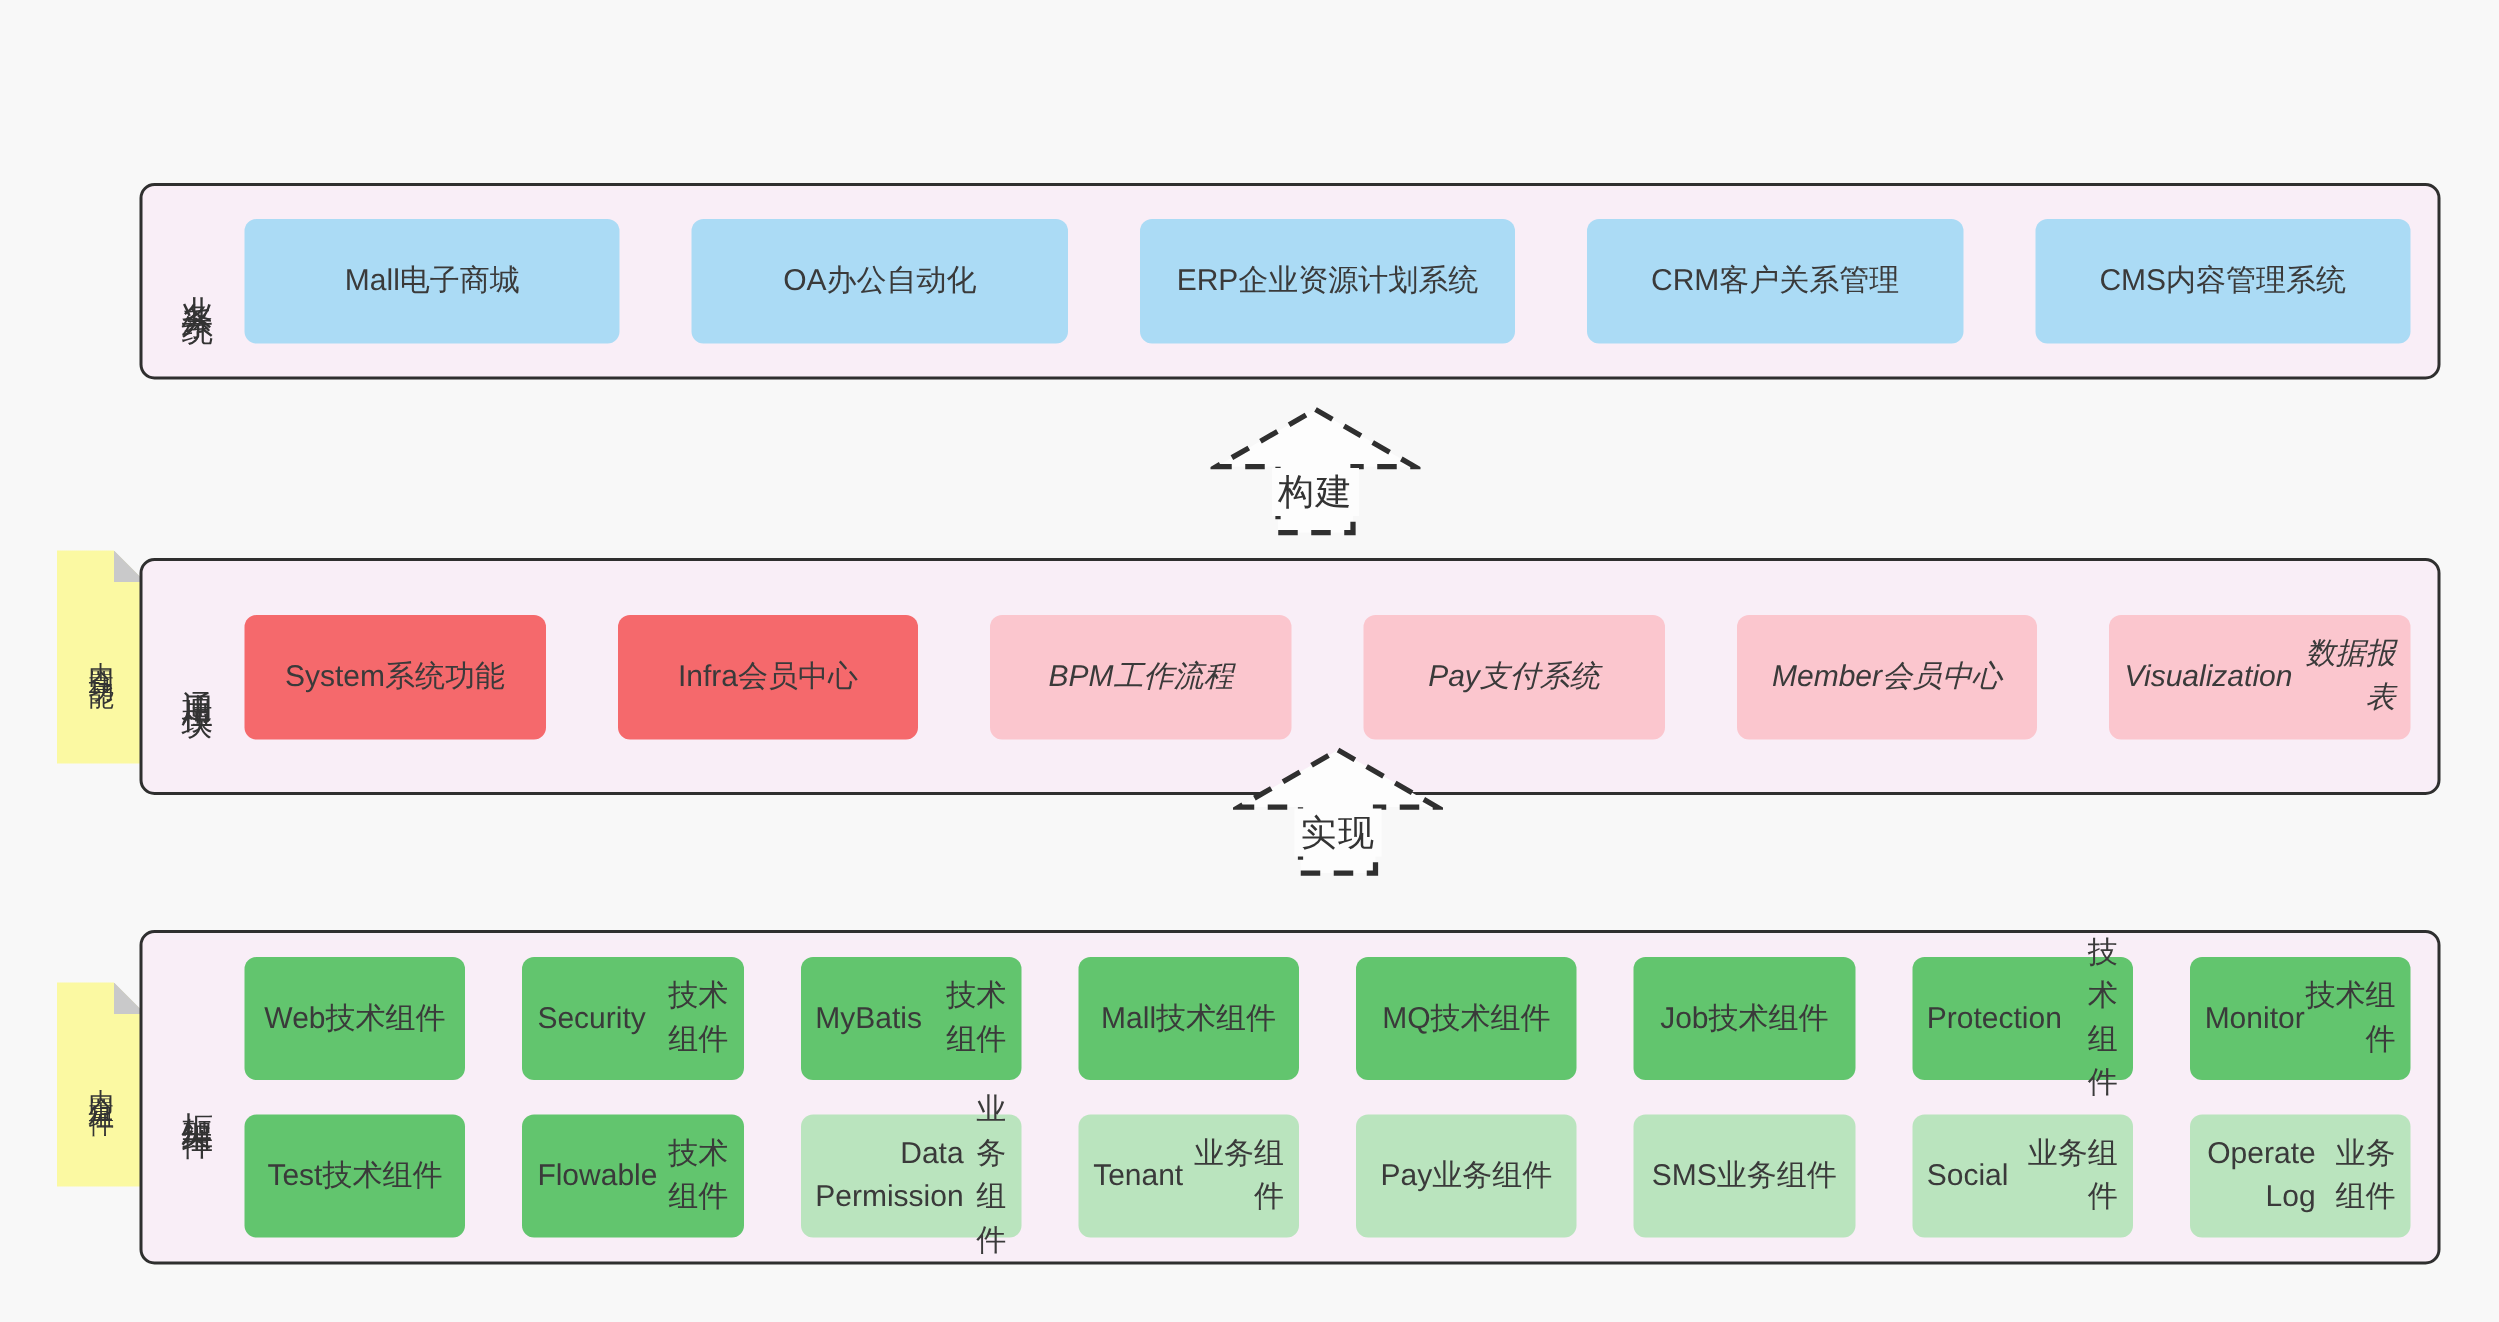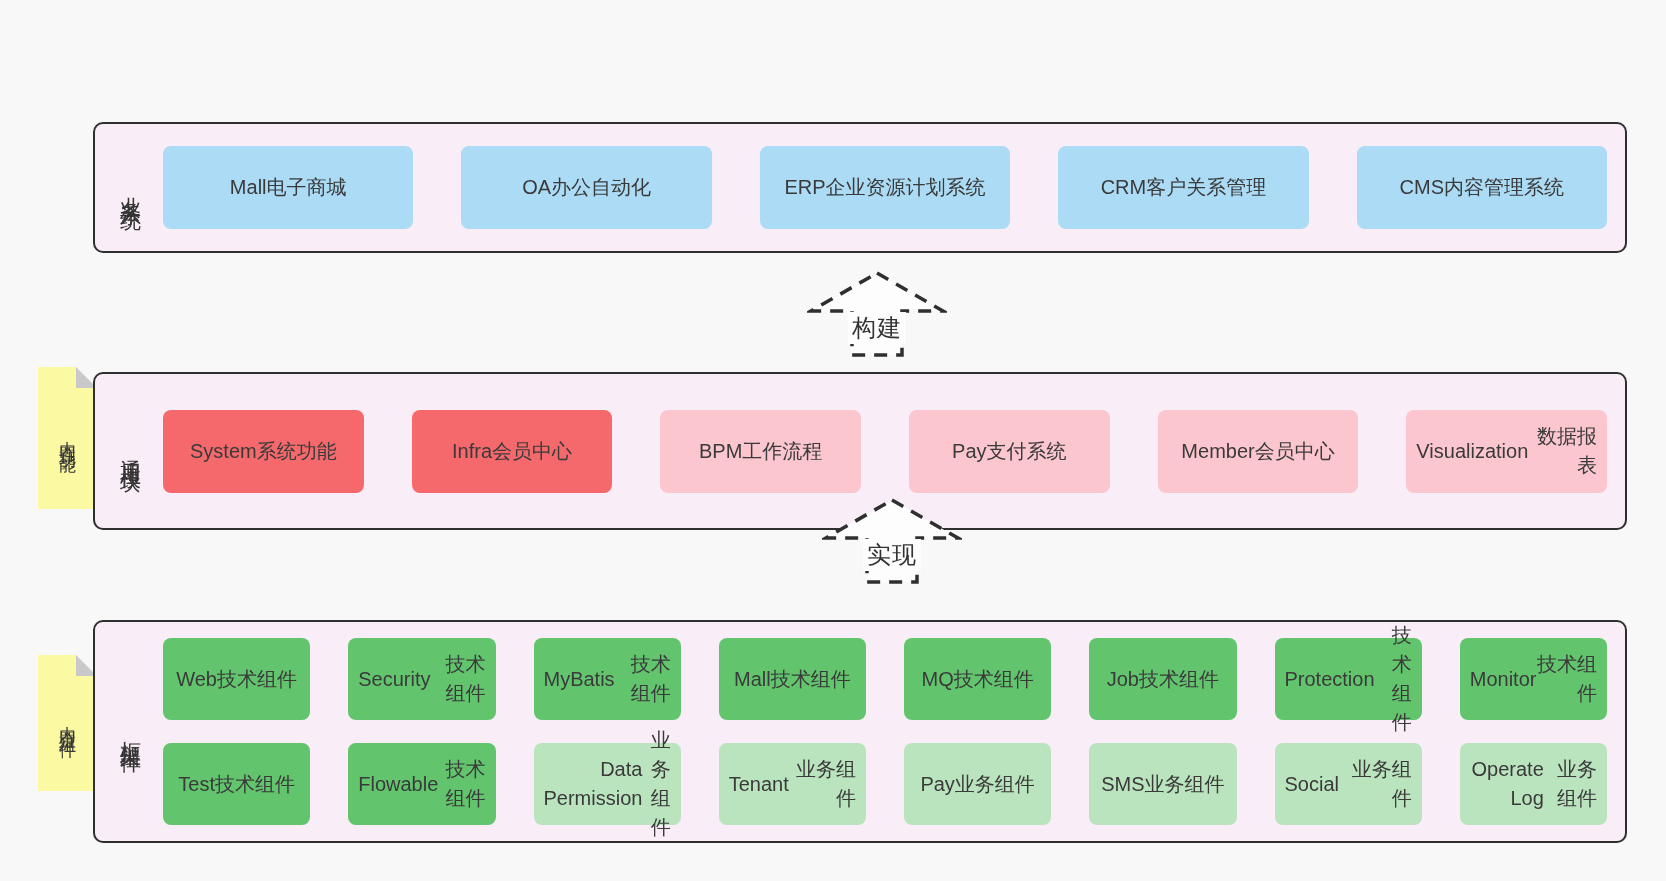--- a/index.html
+++ b/index.html
@@ -43,21 +43,21 @@
   .band-row{display:flex;gap:38px;}
   .box{
     flex:1;height:83px;border-radius:8px;
     display:flex;flex-direction:row;justify-content:center;align-items:center;
     text-align:right;font-size:20px;line-height:1.45;
     padding:0 10px;box-sizing:border-box;
   }
   .band-row .box{height:82px;}
   .c-blue{background:var(--blue,#abdbf5);}
   .c-red{background:var(--red,#f5696c);}
-  .c-pink{background:var(--pink,#fbc6ce);}
+  .c-pink{background:var(--pink,#fbc6ce);font-style:italic;}
   .c-green{background:var(--green,#62c56e);}
   .c-greenlight{background:var(--greenLight,#bae4be);}
   
   .sticky{
     position:absolute;left:38px;width:59px;z-index:1;
     background:linear-gradient(225deg,transparent 15px,var(--sticky,#fbf9a2) 0);
     display:flex;align-items:center;justify-content:center;
   }
   .sticky-1{top:367px;height:142px;}
   .sticky-2{top:655px;height:136px;}

